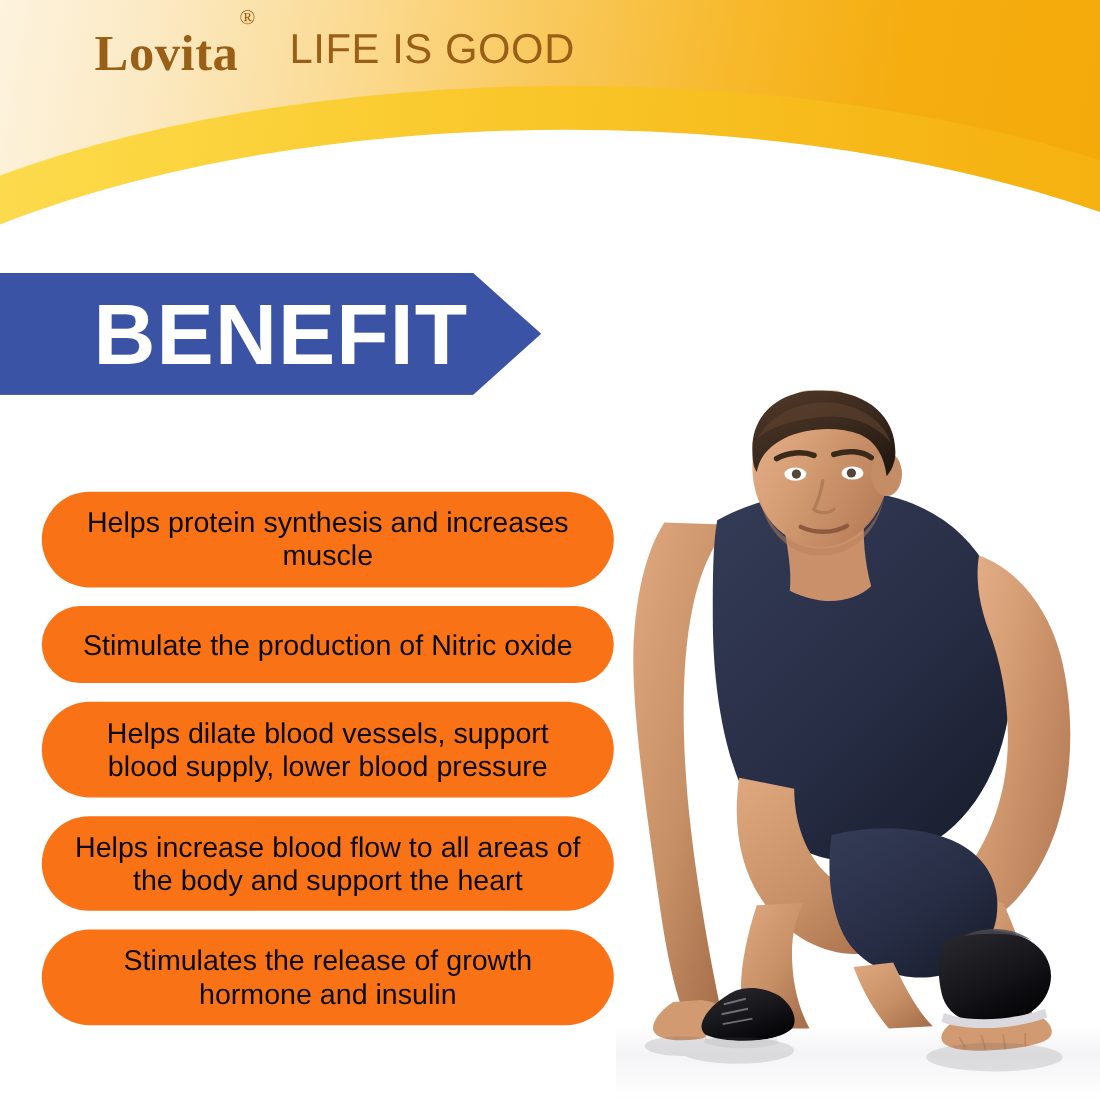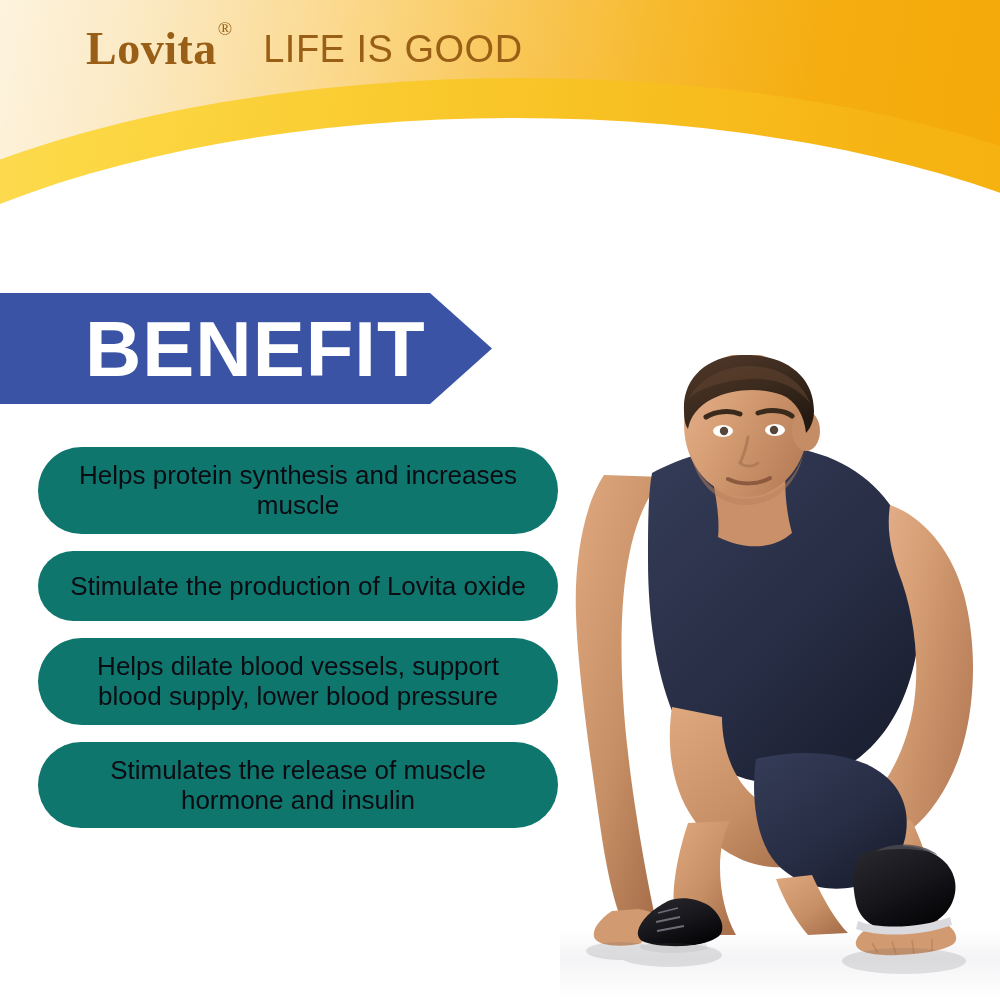--- a/index.html
+++ b/index.html
@@ -63,21 +63,21 @@
     border-radius: 50% / 50%;
     background: #ffffff;
   }
 
   
   .logo-row {
     position: absolute;
     left: 86px;
     top: 26px;
     display: flex;
-    align-items: center;
+    align-items: flex-start;
     white-space: nowrap;
   }
   .logo-word {
     font-family: "Liberation Serif", serif;
     font-weight: bold;
     font-size: 46px;
     line-height: 1;
     color: #9a5f16;
     letter-spacing: 0.5px;
   }
@@ -98,21 +98,20 @@
     letter-spacing: 0.5px;
   }
 
   
   .benefit-banner {
     position: absolute;
     left: 0;
     top: 248px;
     width: 492px;
     height: 121px;
-    margin-top: 45px;
   }
   .benefit-shape {
     position: absolute;
     left: 0; top: 0;
     width: 492px;
     height: 111px;
     background: #3a53a4;
     clip-path: polygon(0 0, 430px 0, 492px 50%, 430px 100%, 0 100%);
   }
   .benefit-label {
@@ -133,21 +132,21 @@
   .pill-list {
     position: absolute;
     left: 38px;
     top: 447px;
     width: 520px;
   }
   .pill {
     position: relative;
     width: 520px;
     box-sizing: border-box;
-    background: #0f766e;
+    background: #f97316;
     border-radius: 48px;
     padding: 13px 26px;
     margin-bottom: 17px;
     color: #0b0b12;
     font-size: 26px;
     line-height: 1.17;
     text-align: center;
     display: flex;
     align-items: center;
     justify-content: center;
@@ -186,27 +185,30 @@
   <div class="benefit-banner">
     <div class="benefit-shape"></div>
     <div class="benefit-label">BENEFIT</div>
   </div>
 
   <div class="pill-list">
     <div class="pill two-line">
       <span class="pill-text">Helps protein synthesis and increases muscle</span>
     </div>
     <div class="pill">
-      <span class="pill-text">Stimulate the production of Lovita oxide</span>
+      <span class="pill-text">Stimulate the production of Nitric oxide</span>
     </div>
     <div class="pill two-line">
       <span class="pill-text">Helps dilate blood vessels, support blood supply, lower blood pressure</span>
     </div>
     <div class="pill two-line">
-      <span class="pill-text">Stimulates the release of muscle hormone and insulin</span>
+      <span class="pill-text">Helps increase blood flow to all areas of the body and support the heart</span>
+    </div>
+    <div class="pill two-line">
+      <span class="pill-text">Stimulates the release of growth hormone and insulin</span>
     </div>
   </div>
 
   <div class="athlete">
     <svg width="460" height="645" viewBox="0 0 460 645" xmlns="http://www.w3.org/2000/svg">
       <defs>
         <linearGradient id="skinG" x1="0" y1="0" x2="1" y2="0.6">
           <stop offset="0%" stop-color="#e6b290"></stop>
           <stop offset="45%" stop-color="#d79f75"></stop>
           <stop offset="100%" stop-color="#b9805a"></stop>

